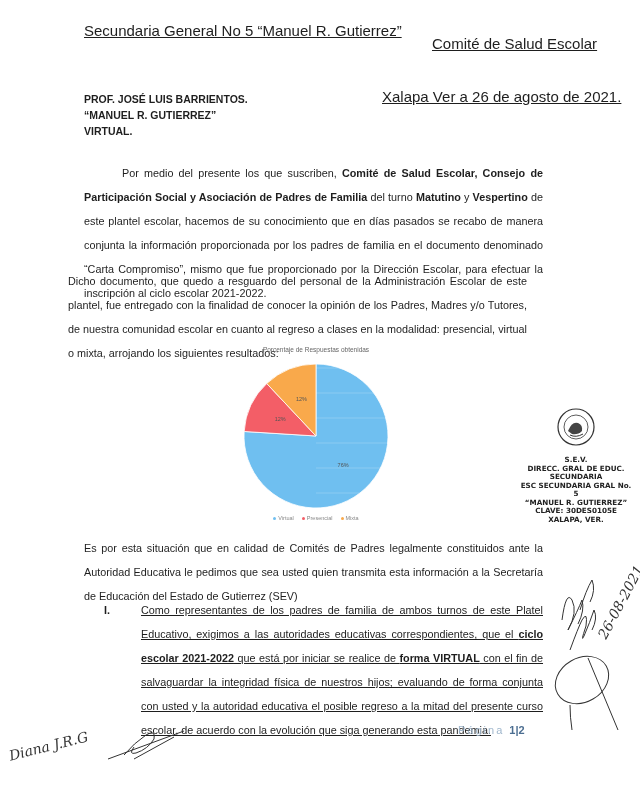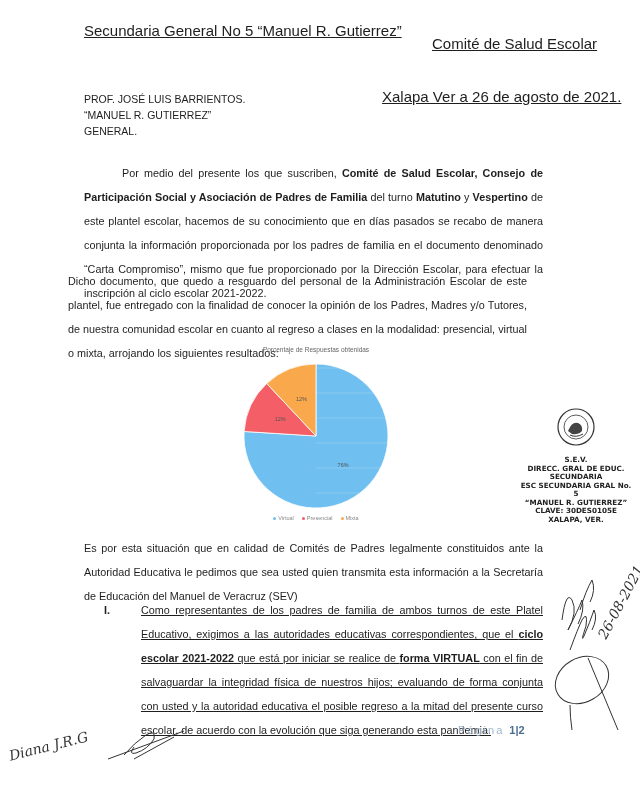--- a/index.html
+++ b/index.html
@@ -1,41 +1,41 @@
 <!DOCTYPE html>
 <html><head>
 <meta charset="utf-8">
 <style>
   html, body { margin: 0; padding: 0; background: #ffffff; }
   body { width: 640px; height: 786px; position: relative; overflow: hidden;
          font-family: "Liberation Sans", sans-serif; color: #1e1e1e; }
   .abs { position: absolute; }
   .hdr { font-size: 15px; text-decoration: underline; }
-  .addr { font-size: 10.5px; font-weight: normal; line-height: 16px; }
+  .addr { font-size: 10.5px; font-weight: bold; line-height: 16px; }
   .para { font-size: 10.8px; line-height: 24px; text-align: justify; }
   .para b { font-weight: bold; }
   .chart-title { font-size: 6.5px; color: #666; text-align: center; }
   .legend { font-size: 5.5px; color: #888; display: flex; gap: 8px; justify-content: center; }
   .legend span.dot { display: inline-block; width: 3px; height: 3px; border-radius: 50%; margin-right: 2px; vertical-align: middle; }
   .stamp { font-family: "DejaVu Sans", sans-serif; font-size: 7.2px; font-weight: bold; text-align: center; line-height: 8.5px; color: #222; }
   .footer { font-size: 11px; color: #9fb6cc; letter-spacing: 2px; text-align: center; }
   .footer b { color: #4c6e91; letter-spacing: 0; }
 </style>
 </head>
 <body>
 
 <div class="abs hdr" style="left:84px; top:22px;">Secundaria General No 5 “Manuel R. Gutierrez”</div>
 <div class="abs hdr" style="left:432px; top:35px;">Comité de Salud Escolar</div>
 
 <div class="abs hdr" style="left:382px; top:56px;margin-top:32px;">Xalapa Ver a 26 de agosto de 2021.</div>
 
 <div class="abs addr" style="left:84px; top:91px;">
   <div>PROF. JOSÉ LUIS BARRIENTOS.</div>
   <div>“MANUEL R. GUTIERREZ”</div>
-  <div>GENERAL.</div>
+  <div>VIRTUAL.</div>
 </div>
 
 <div class="abs para" style="left:84px; top:161px; width:459px; text-indent:38px;">
   <span>Por medio del presente los que suscriben, </span><b>Comité de Salud Escolar, Consejo de Participación Social y Asociación de Padres de Familia</b><span> del turno </span><b>Matutino</b><span> y </span><b>Vespertino</b><span> de este plantel escolar, hacemos de su conocimiento que en días pasados se recabo de manera conjunta la información proporcionada por los padres de familia en el documento denominado “Carta Compromiso”, mismo que fue proporcionado por la Dirección Escolar, para efectuar la inscripción al ciclo escolar 2021-2022.</span>
 </div>
 
 <div class="abs para" style="left:68px; top:269px; width:459px;">Dicho documento, que quedo a resguardo del personal de la Administración Escolar de este plantel, fue entregado con la finalidad de conocer la opinión de los Padres, Madres y/o Tutores, de nuestra comunidad escolar en cuanto al regreso a clases en la modalidad: presencial, virtual o mixta, arrojando los siguientes resultados:</div>
 
 <div class="abs" style="left:236px; top:343px; width:160px; height:180px;">
   <div class="chart-title" style="position:absolute; left:0; top:3px; width:160px;">Porcentaje de Respuestas obtenidas</div>
@@ -71,21 +71,21 @@
     <div>S.E.V.</div>
     <div>DIRECC. GRAL DE EDUC.</div>
     <div>SECUNDARIA</div>
     <div>ESC SECUNDARIA GRAL No. 5</div>
     <div>“MANUEL R. GUTIERREZ”</div>
     <div>CLAVE: 30DES0105E</div>
     <div>XALAPA, VER.</div>
   </div>
 </div>
 
-<div class="abs para" style="left:84px; top:536px; width:459px;">Es por esta situación que en calidad de Comités de Padres legalmente constituidos ante la Autoridad Educativa le pedimos que sea usted quien transmita esta información a la Secretaría de Educación del Manuel de Veracruz (SEV)</div>
+<div class="abs para" style="left:84px; top:536px; width:459px;">Es por esta situación que en calidad de Comités de Padres legalmente constituidos ante la Autoridad Educativa le pedimos que sea usted quien transmita esta información a la Secretaría de Educación del Estado de Gutierrez (SEV)</div>
 
 <div class="abs para" style="left:104px; top:598px; font-weight:bold;">I.</div>
 <div class="abs para" style="left:141px; top:598px; width:402px;text-decoration:underline;">
   <span>Como representantes de los padres de familia de ambos turnos de este Platel Educativo, exigimos a las autoridades educativas correspondientes, que el </span><b>ciclo escolar 2021-2022</b><span> que está por iniciar se realice de </span><b>forma VIRTUAL</b><span> con el fin de salvaguardar la integridad física de nuestros hijos; evaluando de forma conjunta con usted y la autoridad educativa el posible regreso a la mitad del presente curso escolar, de acuerdo con la evolución que siga generando esta pandemia.</span>
 </div>
 
 <svg class="abs" style="left:540px; top:530px;" width="100" height="210">
   <path d="M22 90 q4 -30 10 -20 q6 12 -4 30 q10 -20 14 -30 q3 10 -4 24 M30 120 q8 -22 12 -30 q6 -10 4 6 q-6 18 -2 10 q6 -14 10 -26 q4 8 -2 20" fill="none" stroke="#333" stroke-width="1"></path>
   <path d="M40 80 q6 -20 12 -30 q4 10 -2 22" fill="none" stroke="#333" stroke-width="1"></path>
   <ellipse cx="42" cy="150" rx="28" ry="22" transform="rotate(-30 42 150)" fill="none" stroke="#333" stroke-width="1"></ellipse>

